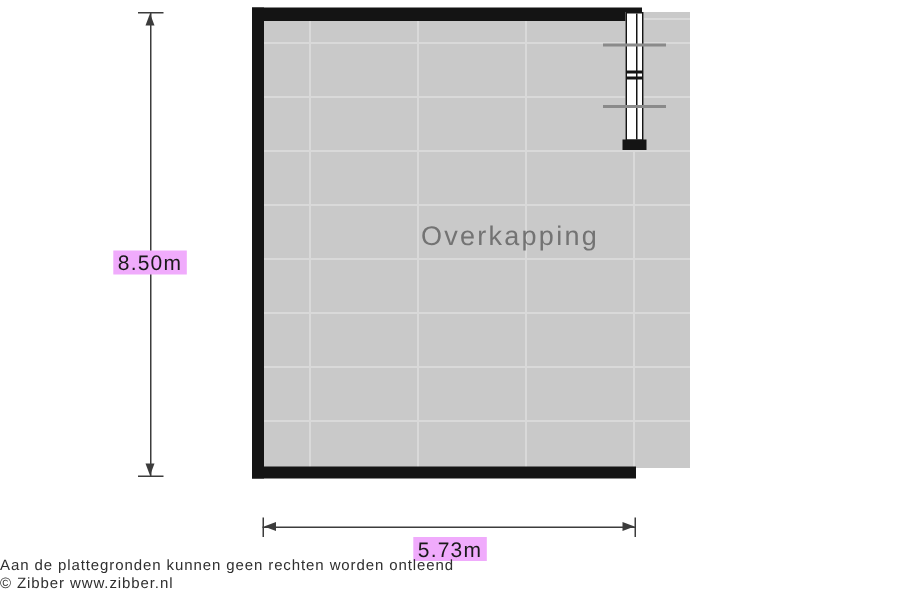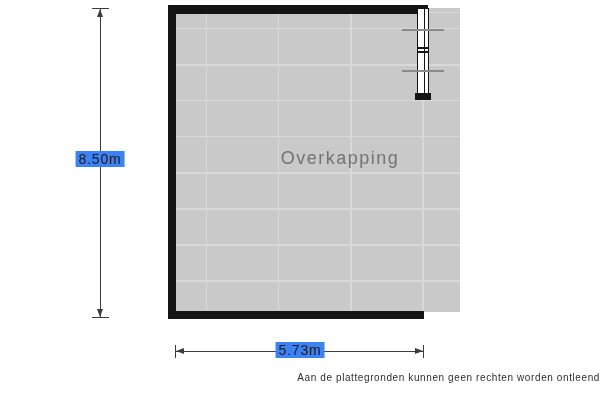--- a/index.html
+++ b/index.html
@@ -58,28 +58,28 @@
   .dim-line-h  { left:175px; top:351px; width:249px; height:1px; }
   .dim-tick-v  { top:345px; width:1px; height:13px; }
   .tick-left   { left:175px; }
   .tick-right  { left:423px; }
   .arrow-left  { left:176px; top:347.5px; border-top:3.5px solid transparent; border-bottom:3.5px solid transparent; border-right:8px solid #3c3c3c; }
   .arrow-right { left:415px; top:347.5px; border-top:3.5px solid transparent; border-bottom:3.5px solid transparent; border-left:8px solid #3c3c3c; }
 
   .dim-label {
     position:absolute; transform:translate(-50%,-50%);
     font-size:14px; letter-spacing:0.8px; color:#1a1a1a;
-    background:#3b82f6; padding:0 3px; white-space:nowrap;
+    background:#f0abfc; padding:0 3px; white-space:nowrap;margin-top:16px;
   }
   .dim-label-v { left:100px; top:159px; }
   .dim-label-h { left:300px; top:350px; }
 
   
   .footer {
-    position:absolute; left:0; right:0; top:372px; text-align:right;
+    position:absolute; left:0; right:0; top:372px; text-align:left;
     font-size:10px; letter-spacing:0.6px; color:#2f2f2f; line-height:12px;
   }
 </style>
 </head>
 <body>
 
 <div class="canvas">
 
   <div class="floor"></div>
 
@@ -107,15 +107,16 @@
 
   <div class="dimpart dim-line-h"></div>
   <div class="dimpart dim-tick-v tick-left"></div>
   <div class="dimpart dim-tick-v tick-right"></div>
   <div class="arrow arrow-left"></div>
   <div class="arrow arrow-right"></div>
   <div class="dim-label dim-label-h">5.73m</div>
 
   <div class="footer">
     <div>Aan de plattegronden kunnen geen rechten worden ontleend</div>
+    <div>© Zibber www.zibber.nl</div>
   </div>
 
 </div>
 
 </body></html>

